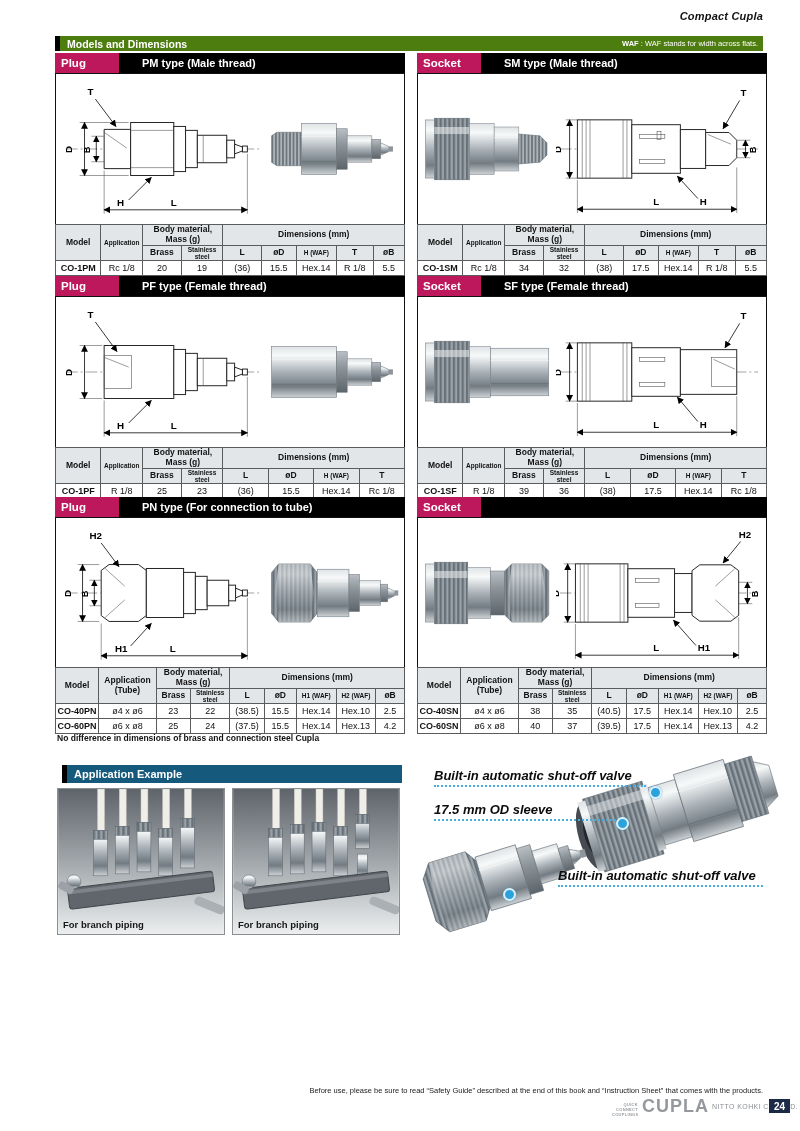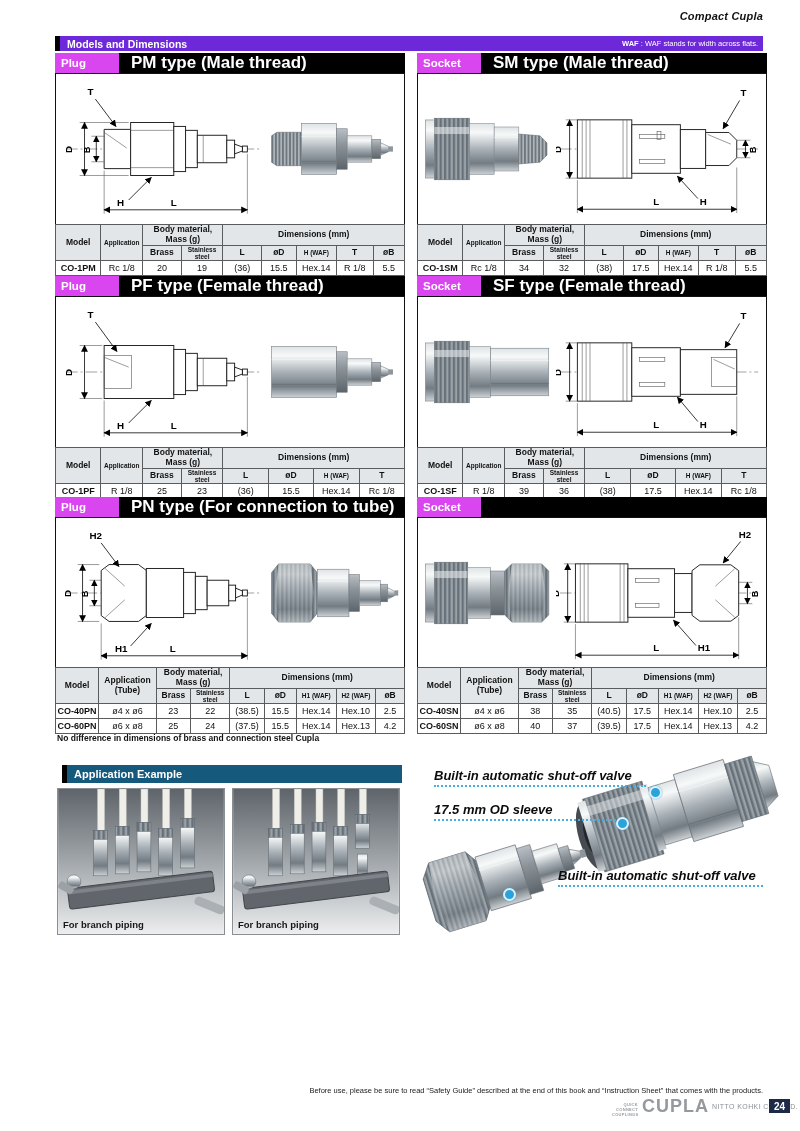--- a/index.html
+++ b/index.html
@@ -1,30 +1,30 @@
 <!DOCTYPE html>
 <html><head>
 <meta charset="utf-8">
 <style>
   html,body{margin:0;padding:0;background:#fff;}
   body{width:800px;height:1131px;position:relative;font-family:"Liberation Sans",sans-serif;color:#111;overflow:hidden;}
 
   
   .brand{position:absolute;right:37px;top:10px;font-size:11px;font-weight:bold;font-style:italic;letter-spacing:.2px;}
-  .band{position:absolute;left:55px;top:36px;width:708px;height:15px;background:#6d28d9;color:#fff;display:flex;align-items:center;box-sizing:border-box;}
+  .band{position:absolute;left:55px;top:36px;width:708px;height:15px;background:#4d7c0f;color:#fff;display:flex;align-items:center;box-sizing:border-box;}
   .band .accent{width:5px;height:15px;background:#000;flex:0 0 auto;}
   .band .band-title{font-size:10.5px;font-weight:bold;margin-left:7px;}
   .band .waf{margin-left:auto;font-size:7.5px;padding-right:5px;}
   .band .waf b{font-weight:bold;}
 
   
   .sec{position:absolute;width:350px;}
   .sec-head{height:20px;background:#000;display:flex;align-items:stretch;color:#fff;}
-  .badge{background:#d946ef;min-width:52px;display:flex;align-items:center;padding:0 6px;font-weight:bold;font-size:11.5px;}
-  .sec-title{display:flex;align-items:center;padding-left:12px;font-weight:bold;font-size:17px;}
+  .badge{background:#be185d;min-width:52px;display:flex;align-items:center;padding:0 6px;font-weight:bold;font-size:11.5px;}
+  .sec-title{display:flex;align-items:center;padding-left:23px;font-weight:bold;font-size:11px;}
   .sec-box{border:1px solid #111;background:#fff;display:flex;align-items:center;justify-content:space-between;padding:0 4px;box-sizing:border-box;height:152px;}
   .sec-box.h3{height:151px;}
   .sec-box.rev{flex-direction:row-reverse;}
   svg.draw{width:206px;height:148px;flex:0 0 auto;}
   svg.ppart{width:132px;height:148px;flex:0 0 auto;}
 
   
   .ol{fill:#fff;stroke:#222;stroke-width:1;}
   .thin{stroke:#555;stroke-width:.6;fill:none;}
   .dim{stroke:#000;stroke-width:.8;fill:none;}

